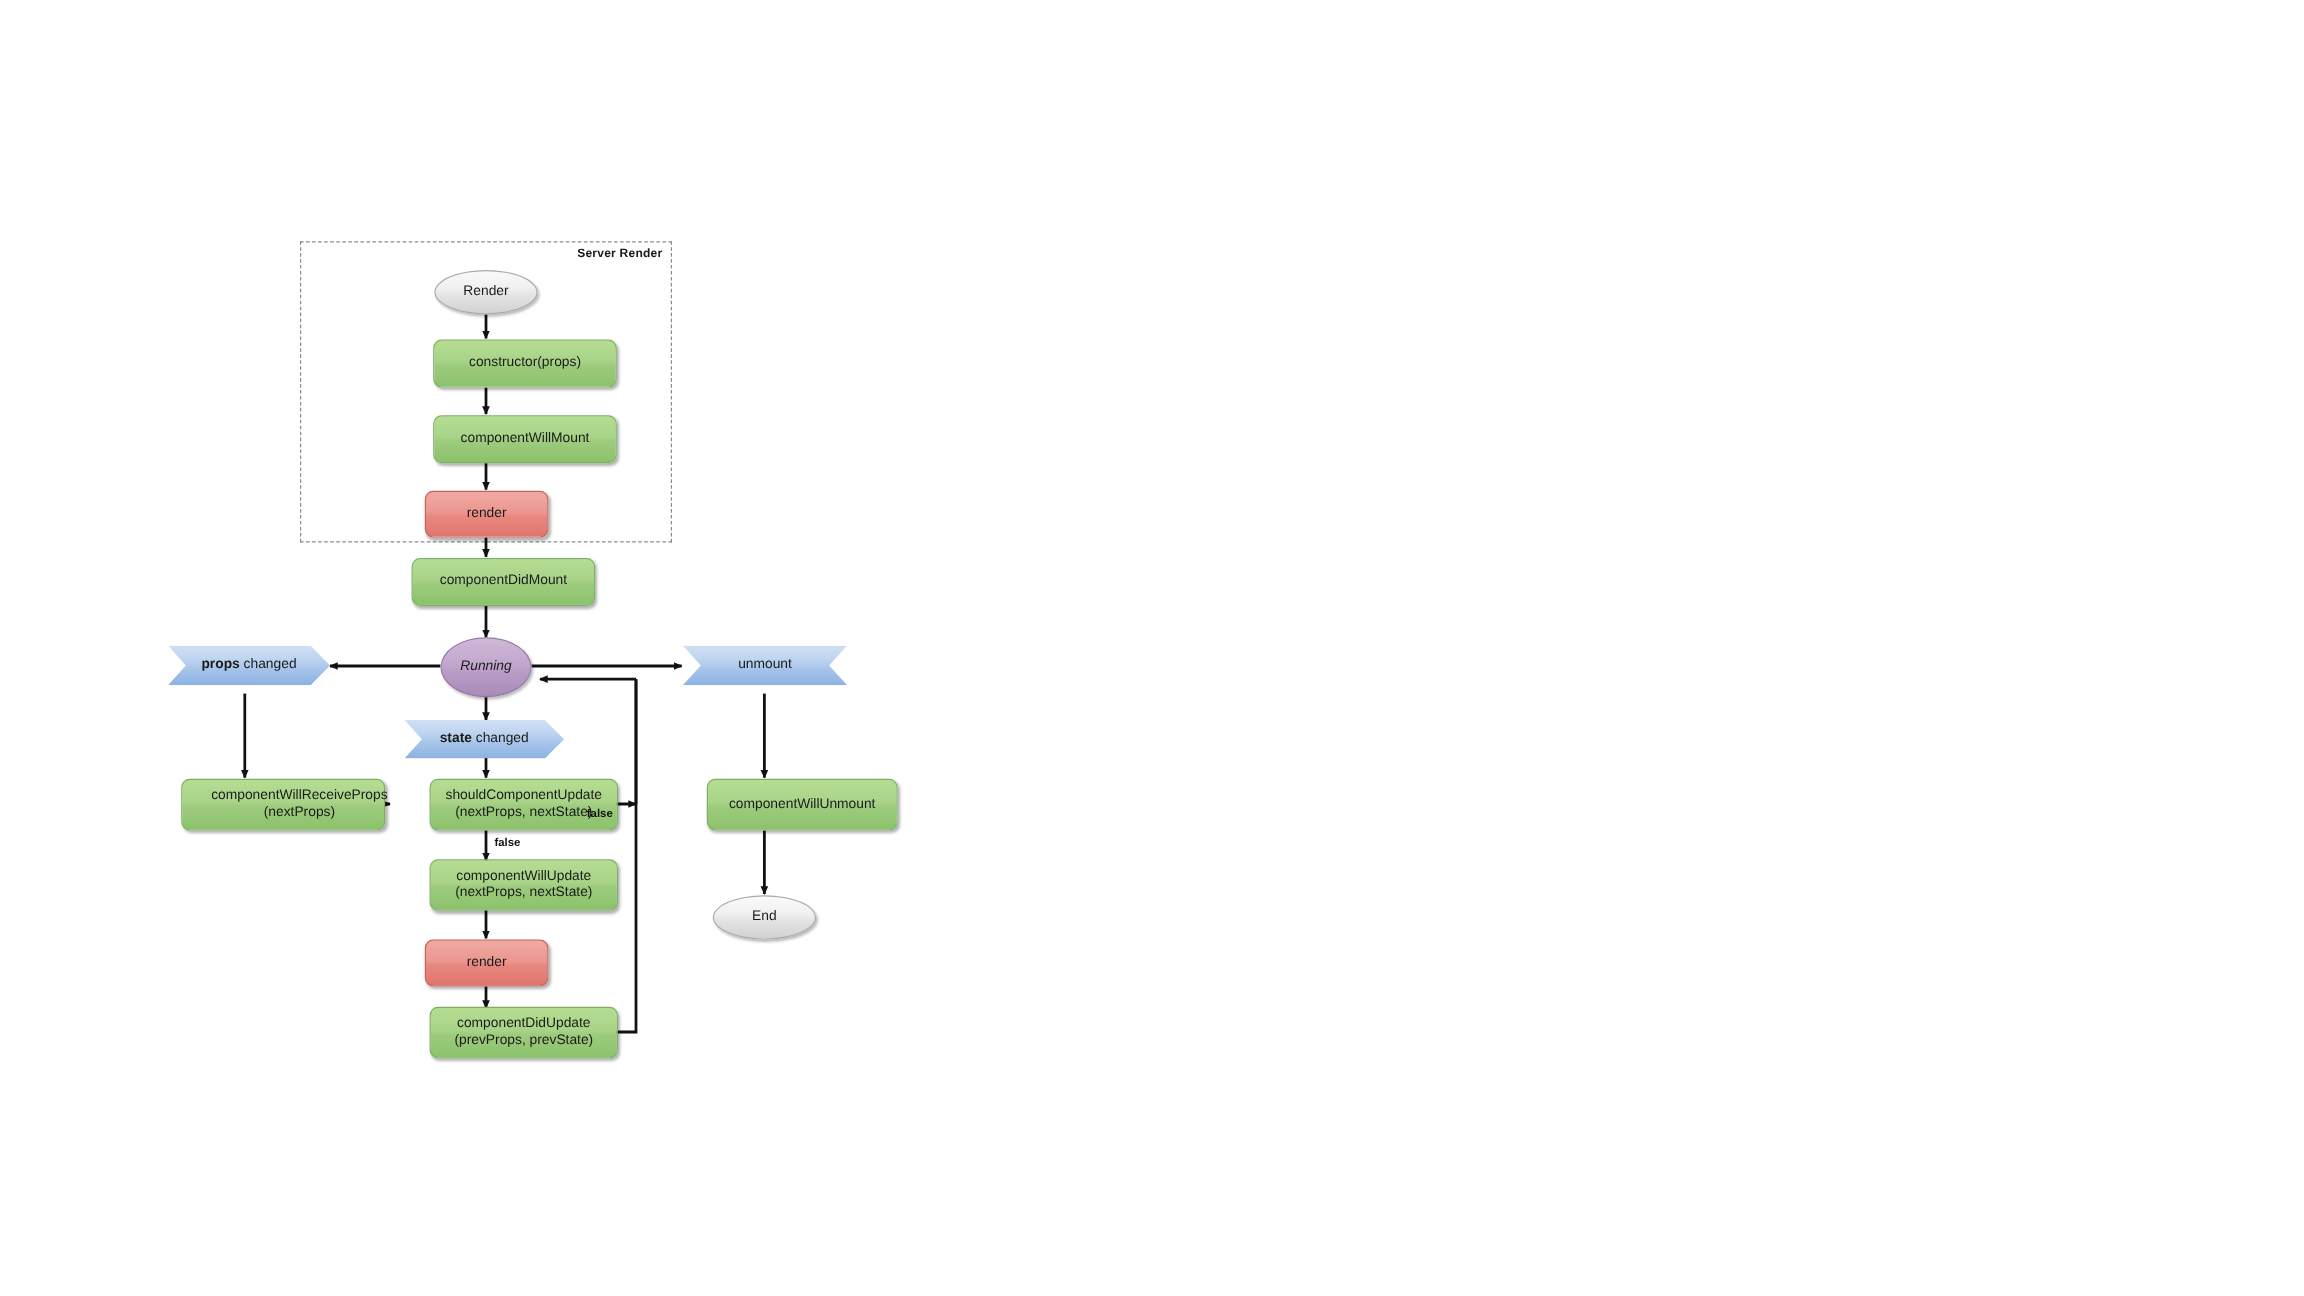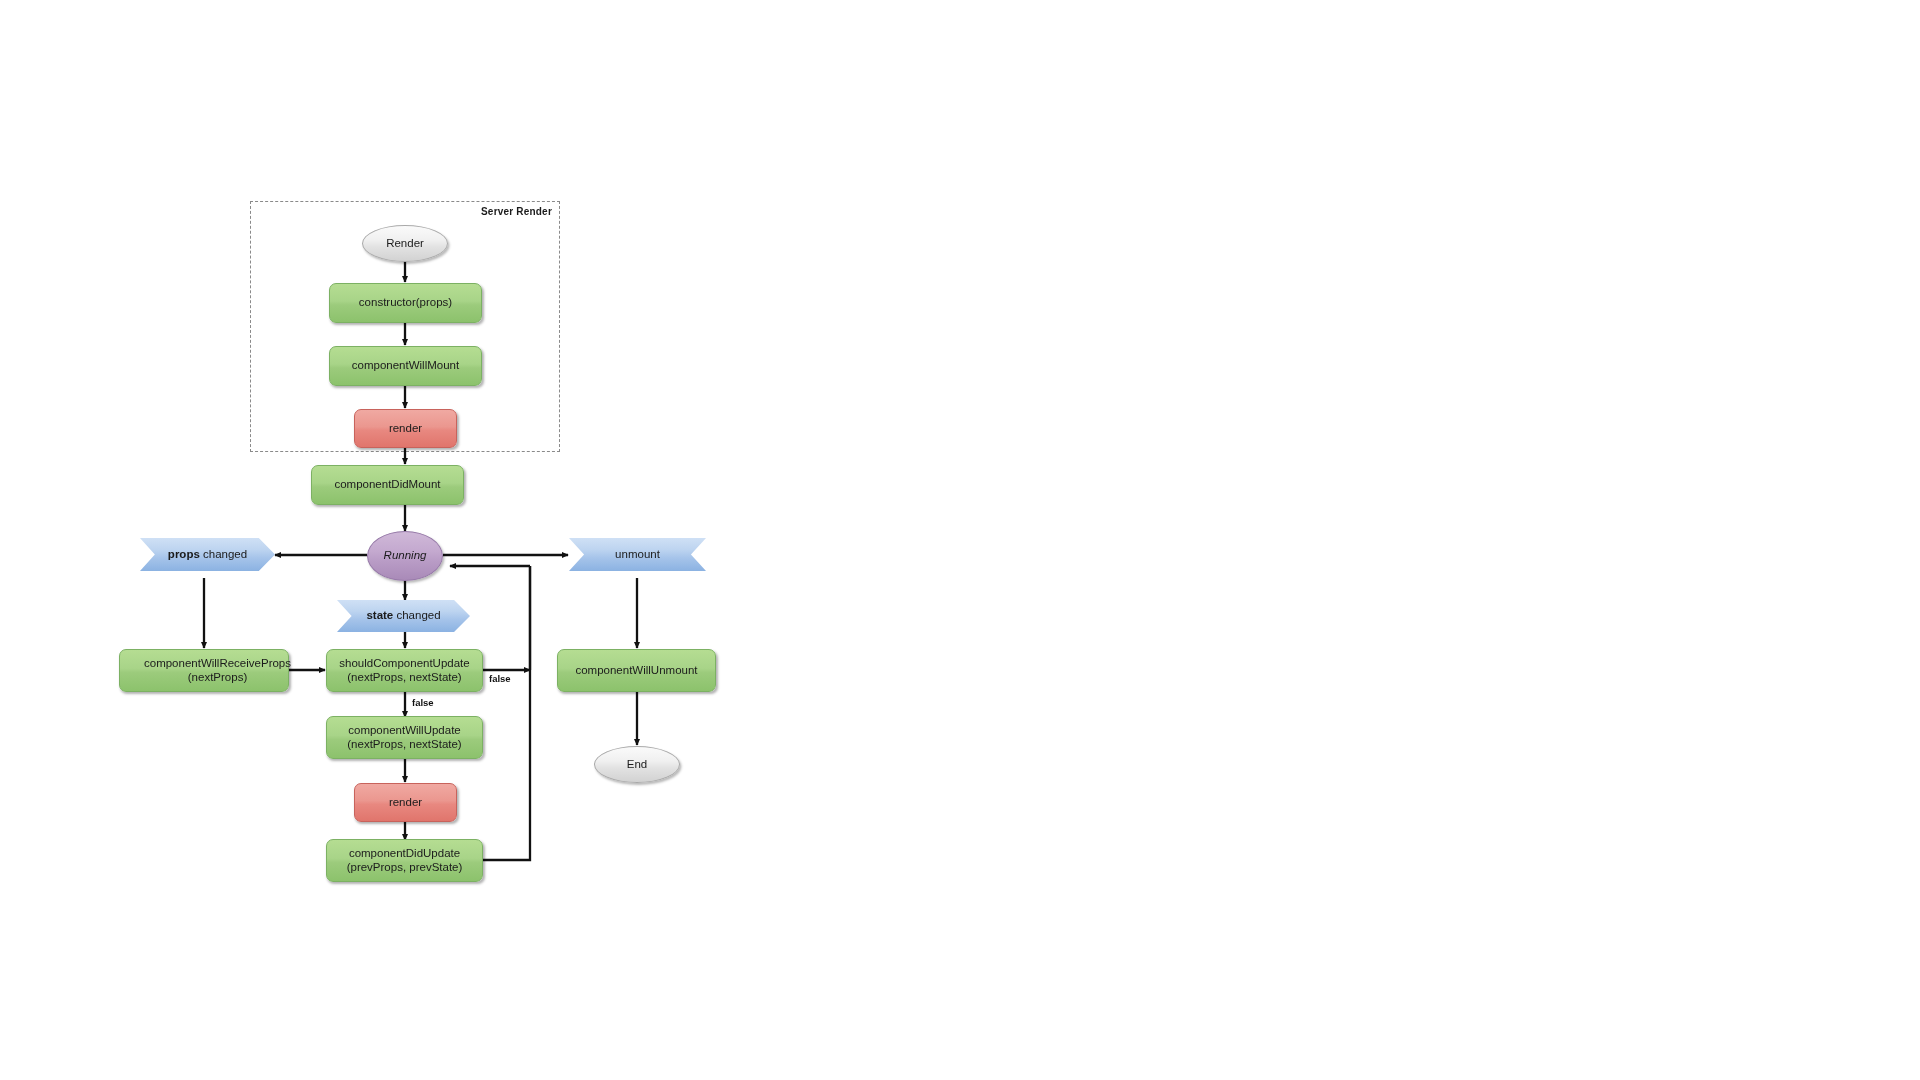--- a/index.html
+++ b/index.html
@@ -50,20 +50,21 @@
 
   
   .proc {
     border-radius: 7px;
     font-size: 11.5px;
     box-shadow: 1.5px 2px 2.5px rgba(0,0,0,.30);
   }
   .proc.green {
     background: linear-gradient(to bottom, #b5dd92 0%, #a8d488 45%, #9ccb7c 55%, #8cc26c 100%);
     border: 1px solid #7cb163;
+    margin-left: 32px;
   }
   .proc.red {
     background: linear-gradient(to bottom, #f0a9a2 0%, #eb978f 45%, #e88880 55%, #e0756c 100%);
     border: 1px solid #c8635c;
   }
 
   
   .term {
     border-radius: 50%;
     font-size: 11.5px;

